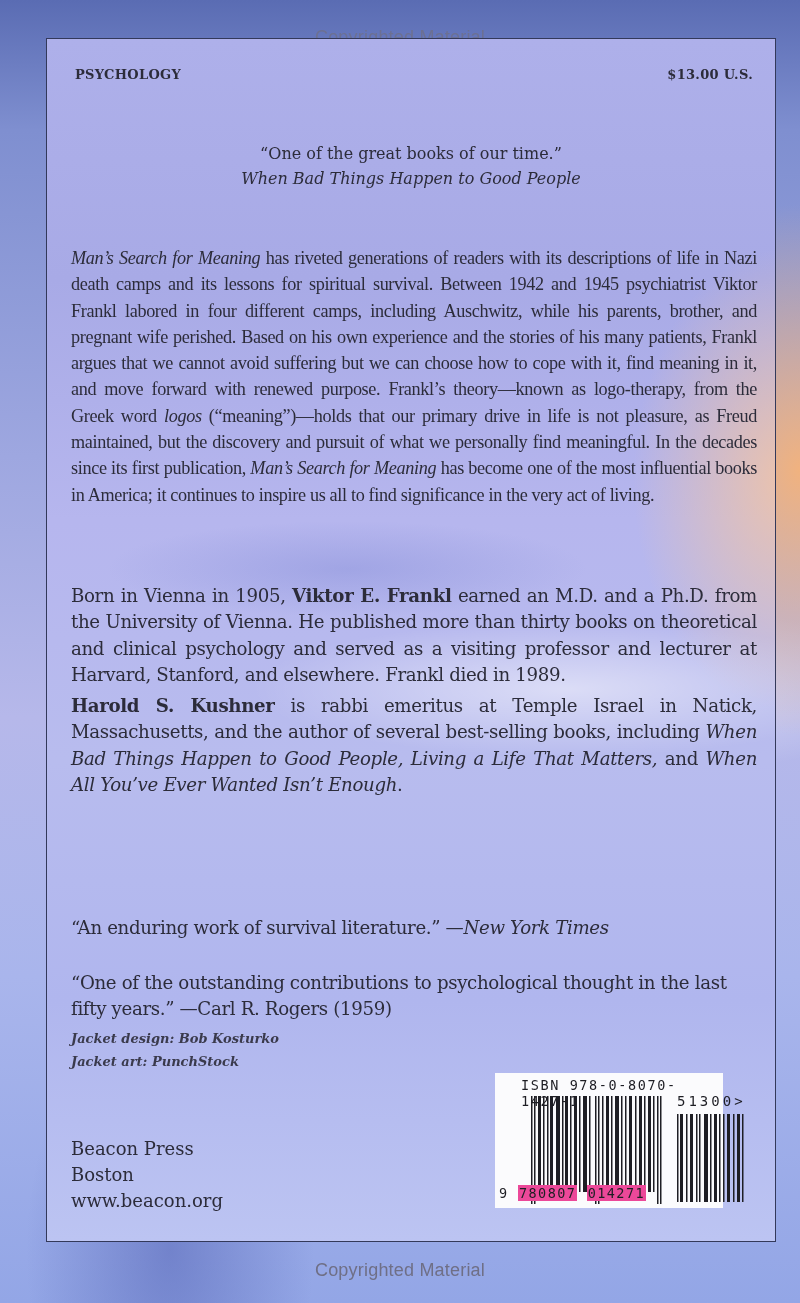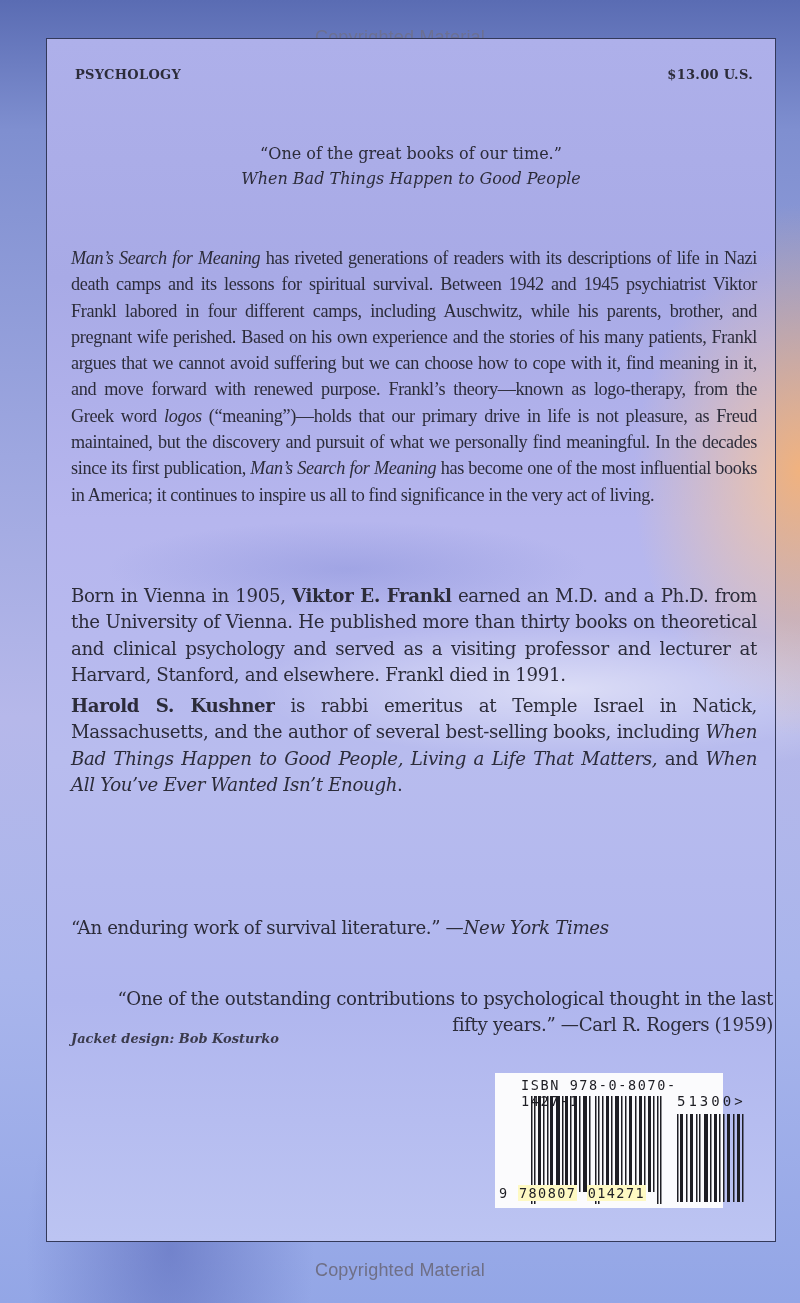--- a/index.html
+++ b/index.html
@@ -76,52 +76,58 @@
     }
     .price-code {
       position: absolute; left: 182px; top: 20px; font-size: 14px; letter-spacing: 3px;
     }
     .bars-main { position: absolute; left: 36px; top: 23px; width: 134px; height: 108px; }
     .bars-addon { position: absolute; left: 182px; top: 41px; width: 68px; height: 88px; }
     .ean-digits {
       position: absolute; left: 4px; top: 112px; font-size: 13.5px; letter-spacing: 1.4px;
       background: transparent;
     }
-    .ean-digits span.gap { background: #fef9c3; padding: 0 1px; }
+    .ean-digits span.gap { background: #ec4899; padding: 0 1px; }
   </style>
 </head>
 <body>
 
 <div class="watermark wm-top">Copyrighted Material</div>
 
 <div class="panel">
 
   <div class="category txt">PSYCHOLOGY</div>
   <div class="price txt">$13.00 U.S.</div>
 
   <div class="epigraph txt">
     <div>“One of the great books of our time.”</div>
     <div class="it">When Bad Things Happen to Good People</div>
   </div>
 
   <p class="body-block p1 txt" style="margin:0"><span class="it">Man’s Search for Meaning</span><span> has riveted generations of readers with its descriptions of life in Nazi death camps and its lessons for spiritual survival. Between 1942 and 1945 psychiatrist Viktor Frankl labored in four different camps, including Auschwitz, while his parents, brother, and pregnant wife perished. Based on his own experience and the stories of his many patients, Frankl argues that we cannot avoid suffering but we can choose how to cope with it, find meaning in it, and move forward with renewed purpose. Frankl’s theory—known as logo-therapy, from the Greek word </span><span class="it">logos</span><span> (“meaning”)—holds that our primary drive in life is not pleasure, as Freud maintained, but the discovery and pursuit of what we personally find meaningful. In the decades since its first publication, </span><span class="it">Man’s Search for Meaning</span><span> has become one of the most influential books in America; it continues to inspire us all to find significance in the very act of living.</span></p>
 
-  <p class="body-block p2 txt" style="margin:0"><span>Born in Vienna in 1905, </span><span class="b">Viktor E. Frankl</span><span> earned an M.D. and a Ph.D. from the University of Vienna. He published more than thirty books on theoretical and clinical psychology and served as a visiting professor and lecturer at Harvard, Stanford, and elsewhere. Frankl died in 1991.</span></p>
+  <p class="body-block p2 txt" style="margin:0"><span>Born in Vienna in 1905, </span><span class="b">Viktor E. Frankl</span><span> earned an M.D. and a Ph.D. from the University of Vienna. He published more than thirty books on theoretical and clinical psychology and served as a visiting professor and lecturer at Harvard, Stanford, and elsewhere. Frankl died in 1989.</span></p>
 
   <p class="body-block p3 txt" style="margin:0"><span class="b">Harold S. Kushner</span><span> is rabbi emeritus at Temple Israel in Natick, Massachusetts, and the author of several best-selling books, including </span><span class="it">When Bad Things Happen to Good People, Living a Life That Matters,</span><span> and </span><span class="it">When All You’ve Ever Wanted Isn’t Enough</span><span>.</span></p>
 
 
   <p class="body-block p5 txt" style="margin:0"><span>“An enduring work of survival literature.” —</span><span class="it">New York Times</span></p>
 
-  <p class="body-block p6 txt" style="margin:16px; text-align:right">“One of the outstanding contributions to psychological thought in the last fifty years.” —Carl R. Rogers (1959)</p>
+  <p class="body-block p6 txt" style="margin:0; text-align:left">“One of the outstanding contributions to psychological thought in the last fifty years.” —Carl R. Rogers (1959)</p>
 
   <div class="credits">
     <div>Jacket design: Bob Kosturko</div>
+    <div>Jacket art: PunchStock</div>
   </div>
 
+  <div class="publisher txt">
+    <div>Beacon Press</div>
+    <div>Boston</div>
+    <div>www.beacon.org</div>
+  </div>
 
   <div class="barcode-box">
     <div class="isbn-label">ISBN 978-0-8070-1427-1</div>
     <div class="price-code">51300&gt;</div>
     <svg class="bars-main" viewBox="0 0 134 108" preserveAspectRatio="none">
       <g fill="#1e1e24">
         <rect x="0" y="0" width="1.5" height="108"></rect>
           <rect x="3" y="0" width="1.5" height="108"></rect>
         <rect x="7" y="0" width="3" height="96"></rect>
           <rect x="12" y="0" width="1.5" height="96"></rect>

